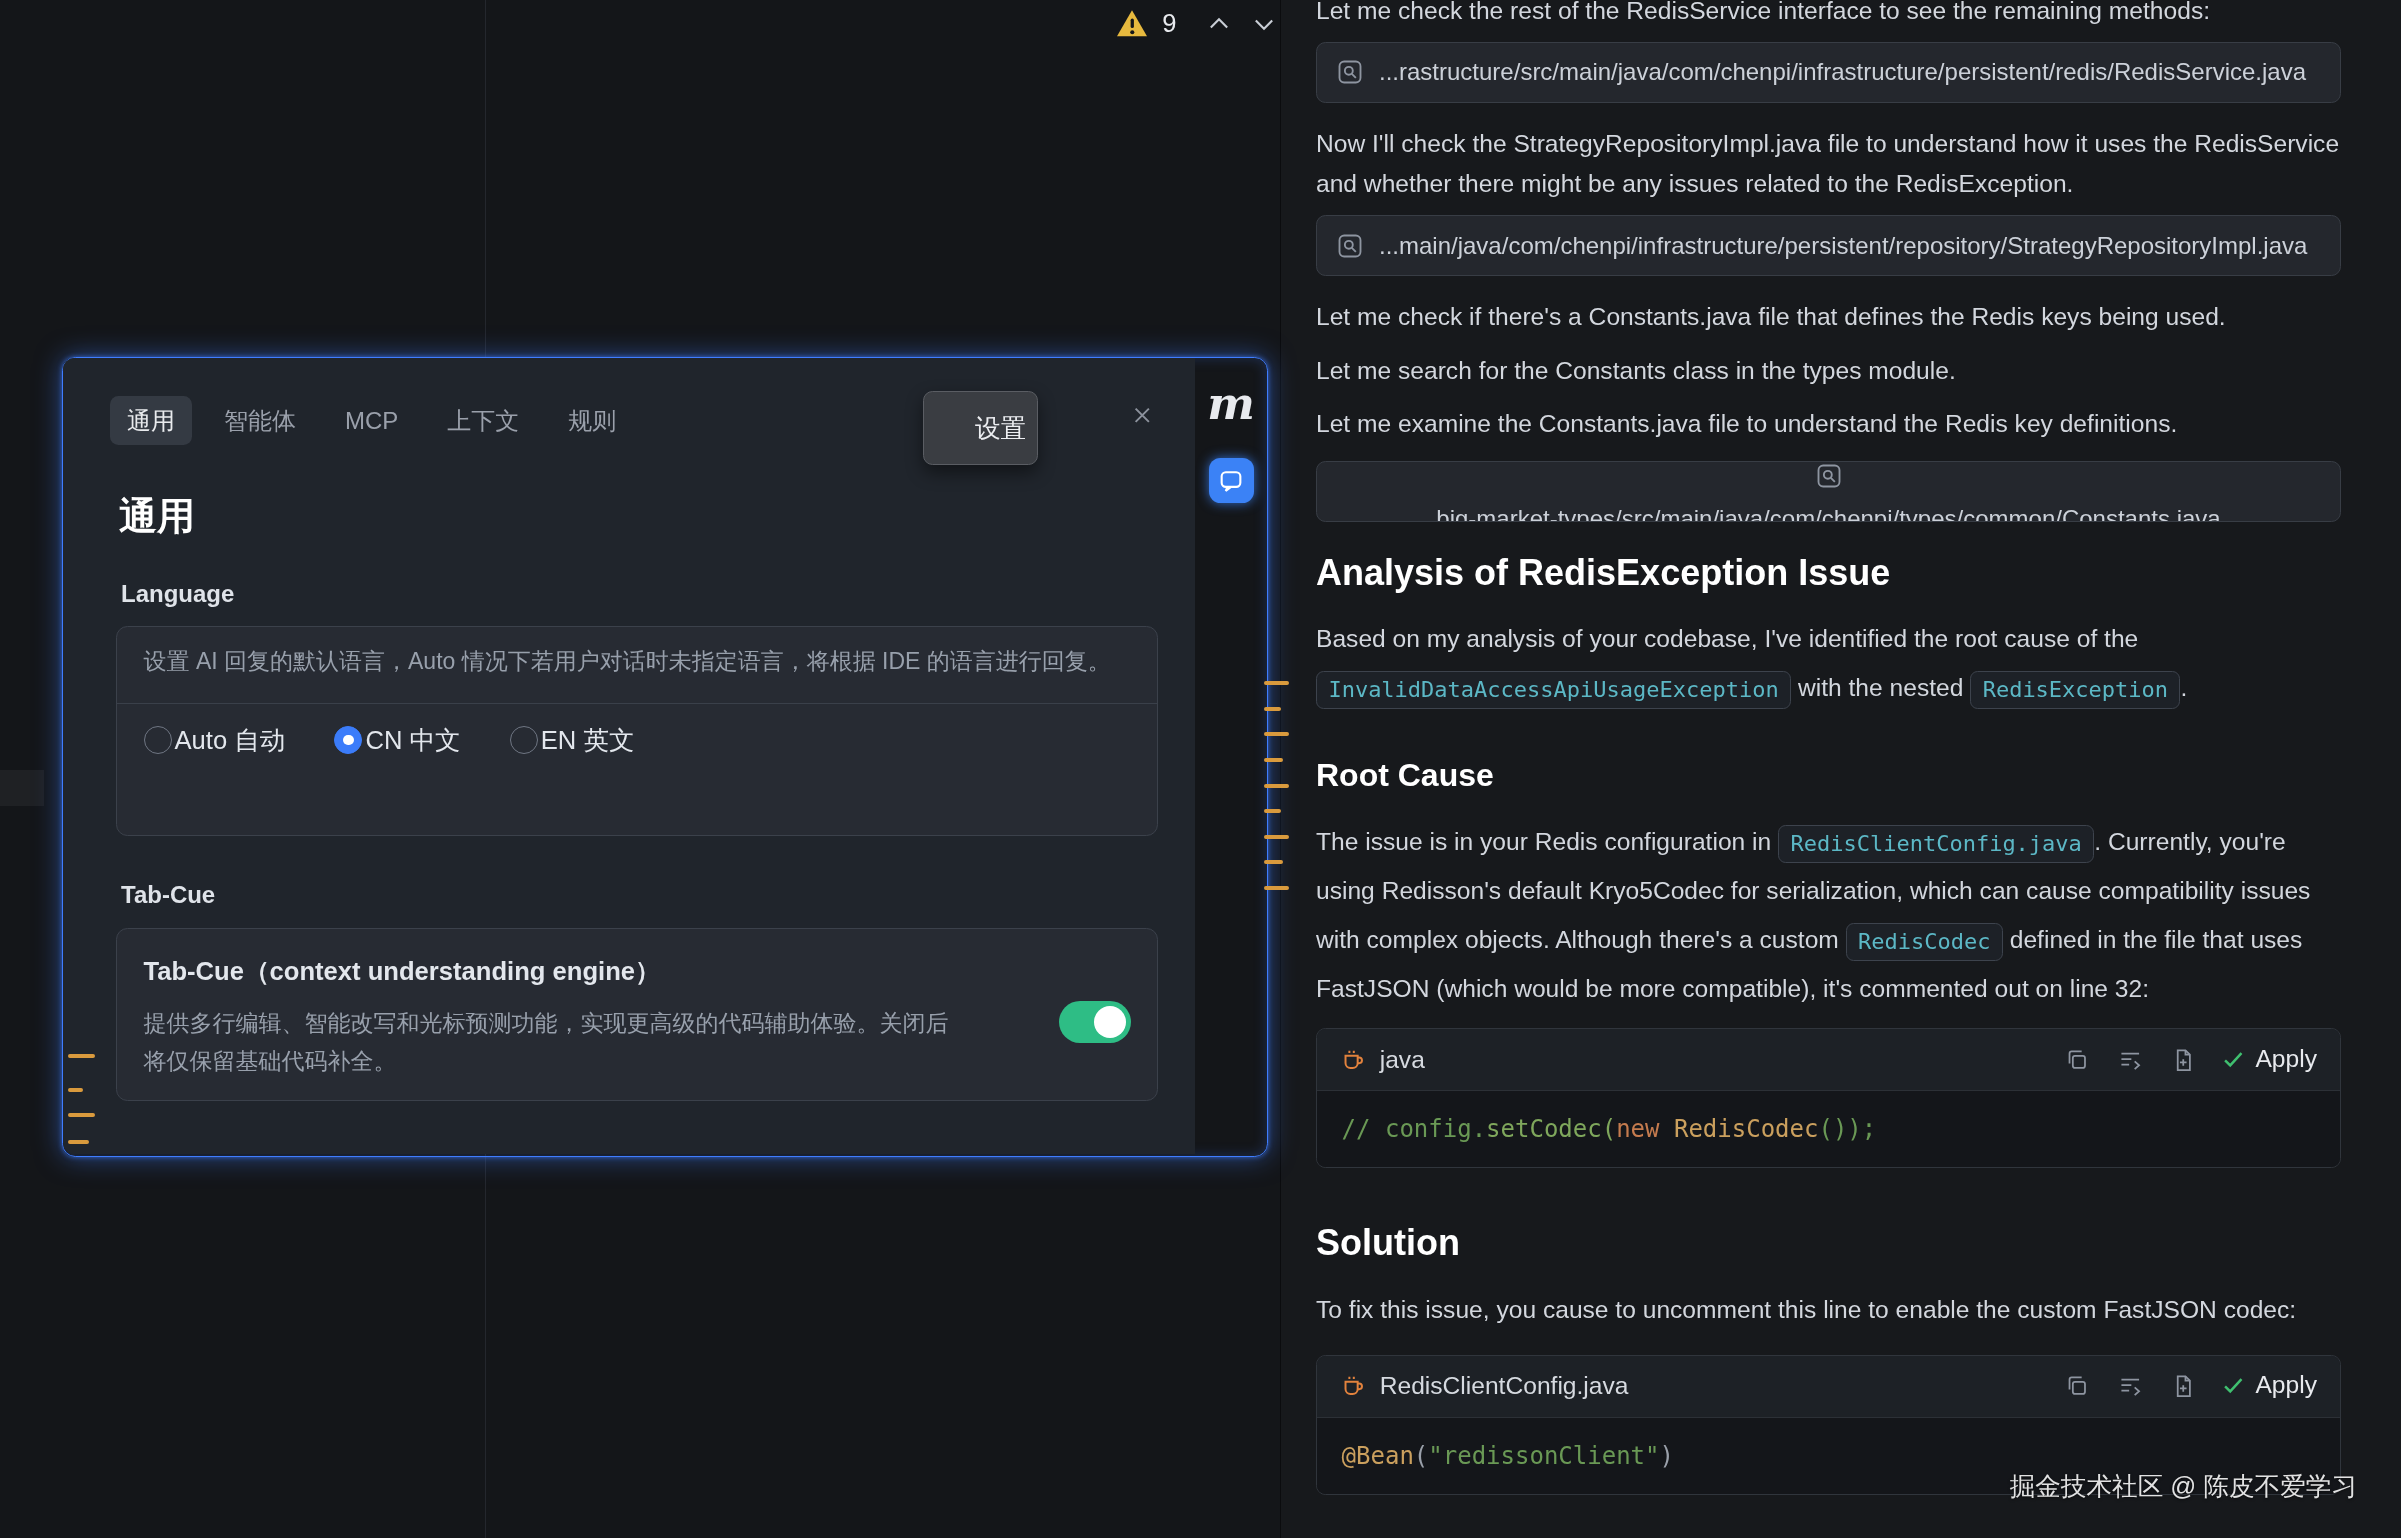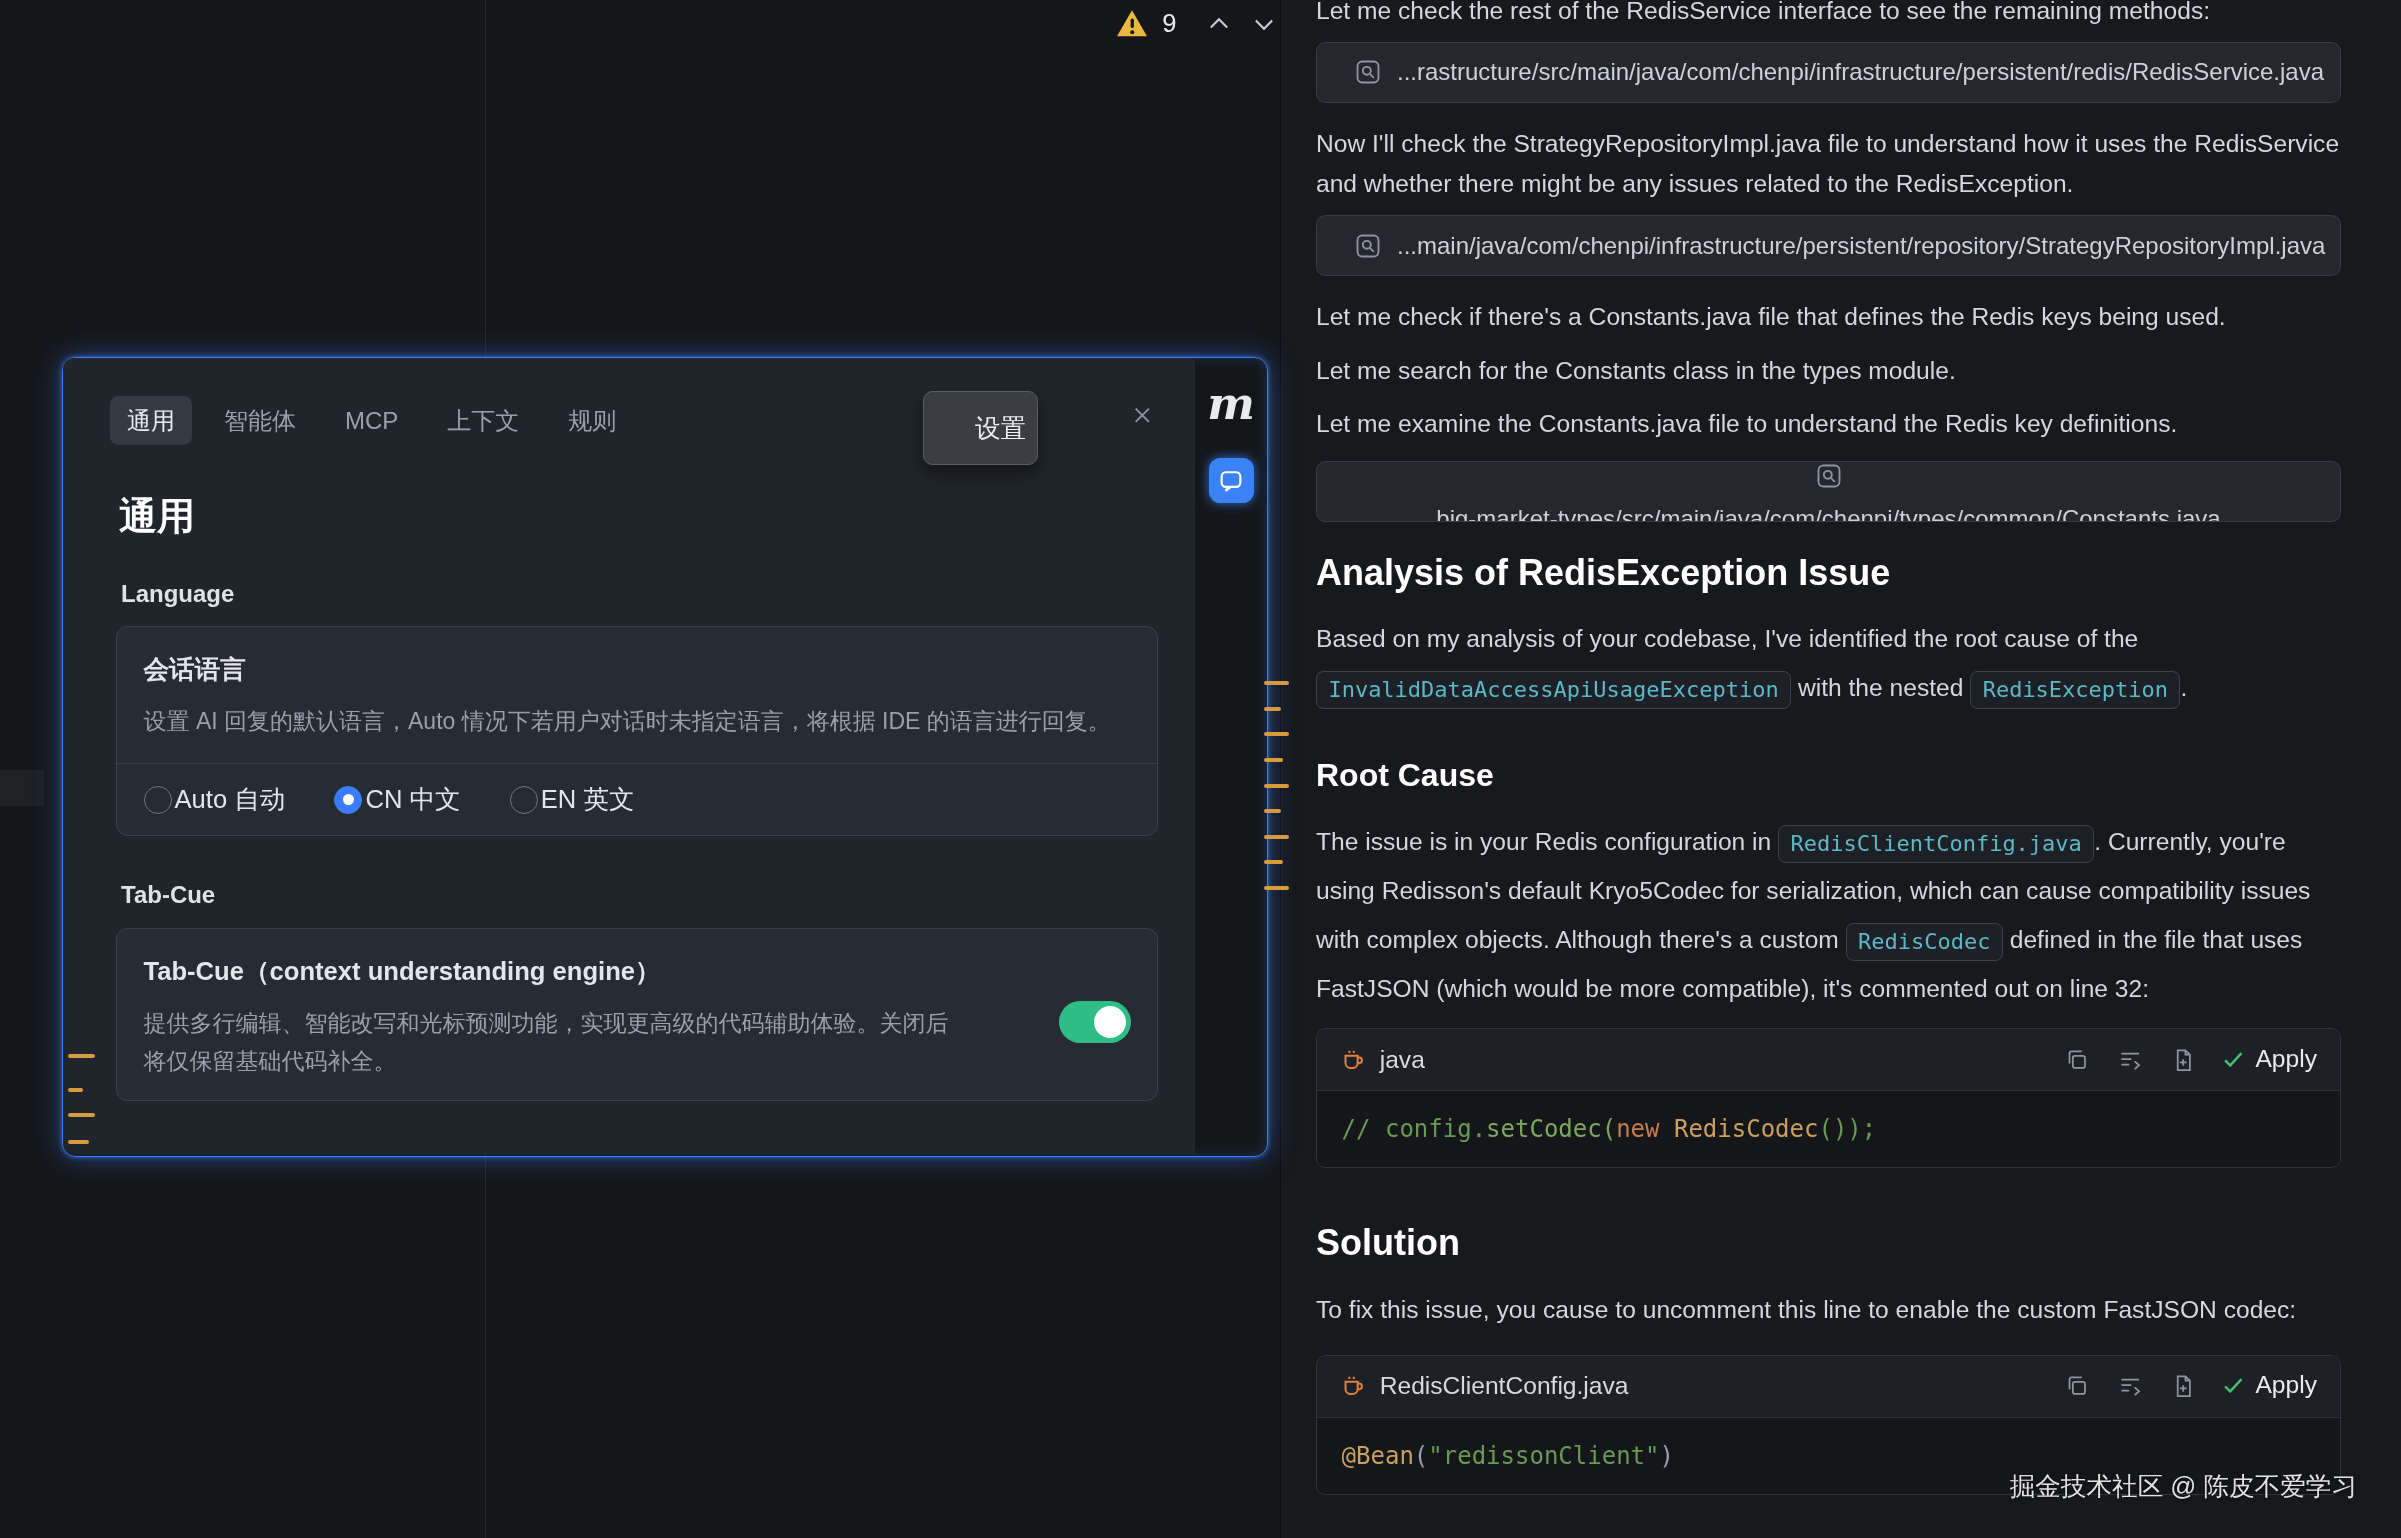--- a/index.html
+++ b/index.html
@@ -64,21 +64,21 @@
   .chat-panel{
     position:absolute;left:1281px;top:0;width:1120px;height:1539px;box-sizing:border-box;
     background:#17191c;padding:0 60px 0 35px;overflow:hidden;
   }
   .para{font-size:24.6px;color:#d3d7de;line-height:40px;margin:0;}
   .para.chips{line-height:49px;}
   .h2{font-size:36px;font-weight:bold;color:#ffffff;line-height:45px;margin:0;}
   .h3{font-size:32px;font-weight:bold;color:#ffffff;line-height:42px;margin:0;}
   .chip{
     display:flex;align-items:center;gap:15px;box-sizing:border-box;
-    width:100%;height:61px;padding:0 37px;border-radius:9.5px;
+    width:100%;height:61px;padding:0 19px;border-radius:9.5px;
     background:#24272d;border:0.9px solid #383d45;color:#ccd1d9;font-size:24px;cursor:pointer;
     white-space:nowrap;overflow:hidden;
   }
   .icode{
     display:inline-block;padding:1.9px 11.4px;border-radius:7.6px;background:#1d2127;border:0.9px solid #3d434d;
     color:#5cb8c6;font-family:"DejaVu Sans Mono", monospace;font-size:22px;line-height:32px;vertical-align:middle;
   }
   .codeblock{width:100%;border:0.9px solid #30353c;border-radius:9.5px;box-sizing:border-box;overflow:hidden;}
   .cb-header{display:flex;align-items:center;height:61px;padding:0 23px;background:#1d2126;border-bottom:0.9px solid #2c3036;}
   .cb-lang{margin-left:13.2px;font-size:24.6px;color:#d6dae0;}
@@ -164,21 +164,20 @@
       <svg width="26.5" height="26.5" viewBox="0 0 24 24" fill="none" stroke="#8b919c" stroke-width="1.8">
           <path d="M6 6 L18 18 M18 6 L6 18"></path>
         </svg>
     </button>
 
     <div class="dlg-title">通用</div>
 
     <div class="section-label" style="top:220px;">Language</div>
 
     <div class="card" style="top:268px;height:210px;">
-      <div class="card-title">会话语言</div>
       <div class="card-desc">设置 AI 回复的默认语言，Auto 情况下若用户对话时未指定语言，将根据 IDE 的语言进行回复。</div>
       <div class="card-divider"></div>
       <div class="radio-row">
         <div class="radio-item">
           <span class="radio"></span>
           <span class="radio-label">Auto 自动</span>
         </div>
         <div class="radio-item">
           <span class="radio selected"></span>
           <span class="radio-label">CN 中文</span>

